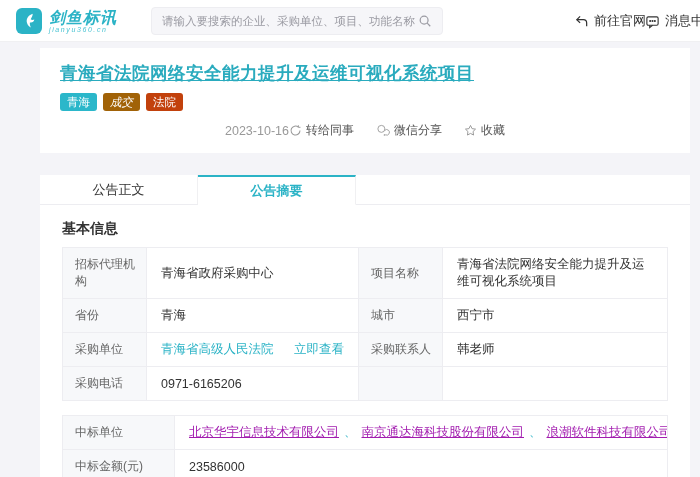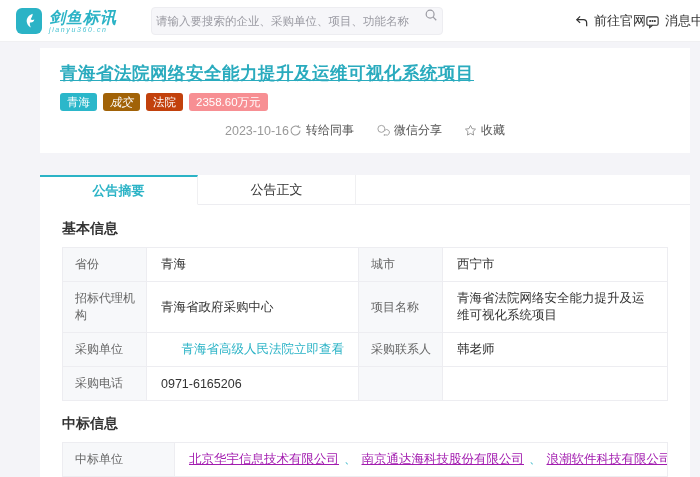--- a/index.html
+++ b/index.html
@@ -17,21 +17,21 @@
   .logo { display:flex; align-items:flex-end; gap:7px; cursor:pointer; }
   .logo-ico {
     width:26px; height:26px; border-radius:6px; background:#2bb3c6;
     display:flex; align-items:center; justify-content:center; flex:0 0 auto;
   }
   .logo-txt .l1 { font-size:16px; font-weight:bold; font-style:italic; color:#2bb3c6; letter-spacing:1px; line-height:17px;}
   .logo-txt .l2 { font-size:7px; color:#49c3d2; letter-spacing:1.6px; line-height:8px; font-style:italic;}
   .search {
     margin-left:34px; width:292px; height:28px; background:#f6f6f9;
     border:1px solid #ededf1; border-radius:4px;
-    display:flex; padding:0 4px;
+    display:flex; align-items:center; padding:0 10px;
   }
   .search input {
     flex:1; border:none; outline:none; background:transparent;
     font-size:11.5px; color:#333; font-family:inherit;
   }
   .search input::placeholder { color:#9b9ba3; }
   .hnav { position:absolute; top:0; height:42px; display:flex; align-items:center; gap:5px; font-size:13px; color:#333; cursor:pointer; white-space:nowrap;}
   .hnav svg { flex:0 0 auto; }
   .hnav-official { left:574px; }
   .hnav-msg { left:645px; }
@@ -69,21 +69,21 @@
   .content { padding:15px 22px 0; }
   .sec-h { font-size:14px; font-weight:bold; color:#333; margin-bottom:9px; }
   .sec-h + table { margin-bottom:14px; }
   table { width:100%; border-collapse:collapse; table-layout:fixed; }
   td { border:1px solid #ededf1; font-size:12.5px; vertical-align:middle; }
   td.lbl { background:#f7f8fa; color:#666; padding:8px 8px 8px 12px; font-size:12px;}
   td.val { color:#333; padding:8px 14px; }
   .c-lbl1 { width:84px; } .c-val1 { width:212px; } .c-lbl2 { width:84px; }
   .b-lbl { width:112px; }
   a.lnk { color:#2bb3c6; text-decoration:none; cursor:pointer; }
-  .buyer-cell { display:flex; justify-content:flex-end; align-items:center; }
+  .buyer-cell { display:flex; justify-content:space-between; align-items:center; }
   .winner-cell { white-space:nowrap; overflow:hidden; }
   .winner-cell a { color:#a21caf; text-decoration:underline; cursor:pointer; }
   .sep { color:#2bb3c6; margin:0 5px; }
 </style>
 </head>
 <body>
 
 <header class="hdr">
   <div class="logo">
     <span class="logo-ico">
@@ -127,21 +127,20 @@
     <span>消息中心</span>
   </div>
 </header>
 
 <section class="title-card">
   <a class="ann-title">青海省法院网络安全能力提升及运维可视化系统项目</a>
   <div class="tag-row">
     <span class="tag" style="background: rgb(43, 183, 202);">青海</span>
     <span class="tag" style="background: #a16207; font-style: italic;">成交</span>
     <span class="tag" style="background: #c2410c;">法院</span>
-    <span class="tag" style="background: rgb(247, 143, 147);">2358.60万元</span>
   </div>
   <div class="meta-row">
     <span class="ann-date">2023-10-16</span>
     <div class="acts">
       <span class="act">
         <span style="display:flex;">
           <svg width="13" height="13" viewBox="0 0 16 16" fill="none" stroke="#999" stroke-width="1.3">
             <path d="M13.5 8a5.5 5.5 0 1 1-2-4.2"></path>
               <path d="M11.5 1.5v2.6h2.6" stroke-width="1.2"></path>
           </svg>
@@ -164,46 +163,46 @@
           </svg>
         </span>
         <span>收藏</span>
       </span>
     </div>
   </div>
 </section>
 
 <section class="main-card">
   <div class="tabs">
+    <div class="tab">公告正文</div>
     <div class="tab active">公告摘要</div>
-    <div class="tab">公告正文</div>
     <div class="tab-fill"></div>
   </div>
 
   <div class="content">
     <div class="sec-h">基本信息</div>
     <table>
       <colgroup>
           <col class="c-lbl1">
           <col class="c-val1">
           <col class="c-lbl2">
           <col>
         </colgroup>
       <tbody>
           <tr>
+        <td class="lbl">招标代理机构</td>
+        <td class="val">青海省政府采购中心</td>
+        <td class="lbl">项目名称</td>
+        <td class="val">青海省法院网络安全能力提升及运维可视化系统项目</td>
+      </tr>
+      <tr>
         <td class="lbl">省份</td>
         <td class="val">青海</td>
         <td class="lbl">城市</td>
         <td class="val">西宁市</td>
-      </tr>
-      <tr>
-        <td class="lbl">招标代理机构</td>
-        <td class="val">青海省政府采购中心</td>
-        <td class="lbl">项目名称</td>
-        <td class="val">青海省法院网络安全能力提升及运维可视化系统项目</td>
       </tr>
       <tr>
         <td class="lbl">采购单位</td>
         <td class="val">
           <div class="buyer-cell">
             <a class="lnk">青海省高级人民法院</a>
             <a class="lnk">立即查看</a>
           </div>
         </td>
         <td class="lbl">采购联系人</td>
@@ -211,21 +210,20 @@
       </tr>
       <tr>
         <td class="lbl">采购电话</td>
         <td class="val">0971-6165206</td>
         <td class="lbl"></td>
         <td class="val"></td>
       </tr>
     </tbody>
       </table>
 
-    <div class="sec-h">中标信息</div>
     <table>
       <colgroup>
           <col class="b-lbl">
           <col>
         </colgroup>
       <tbody>
           <tr>
         <td class="lbl">中标单位</td>
         <td class="val winner-cell">
           <a>北京华宇信息技术有限公司</a><span class="sep">、</span><a>南京通达海科技股份有限公司</a><span class="sep">、</span><a>浪潮软件科技有限公司</a>

